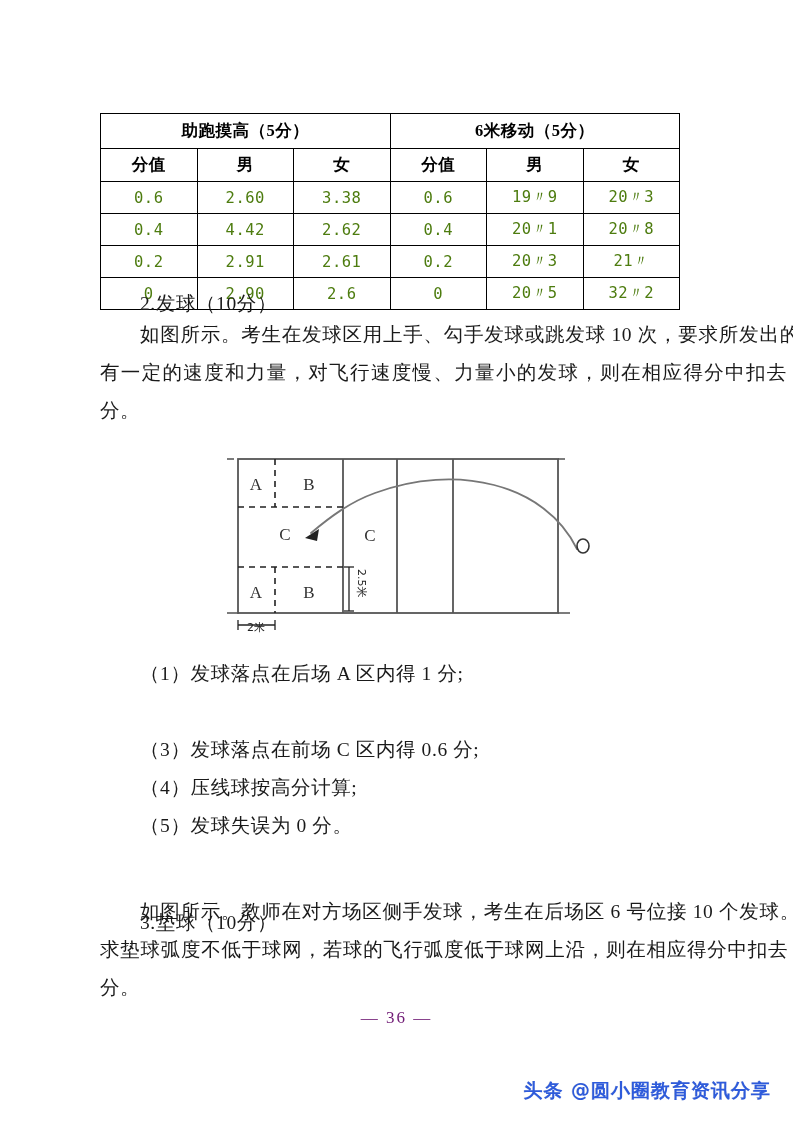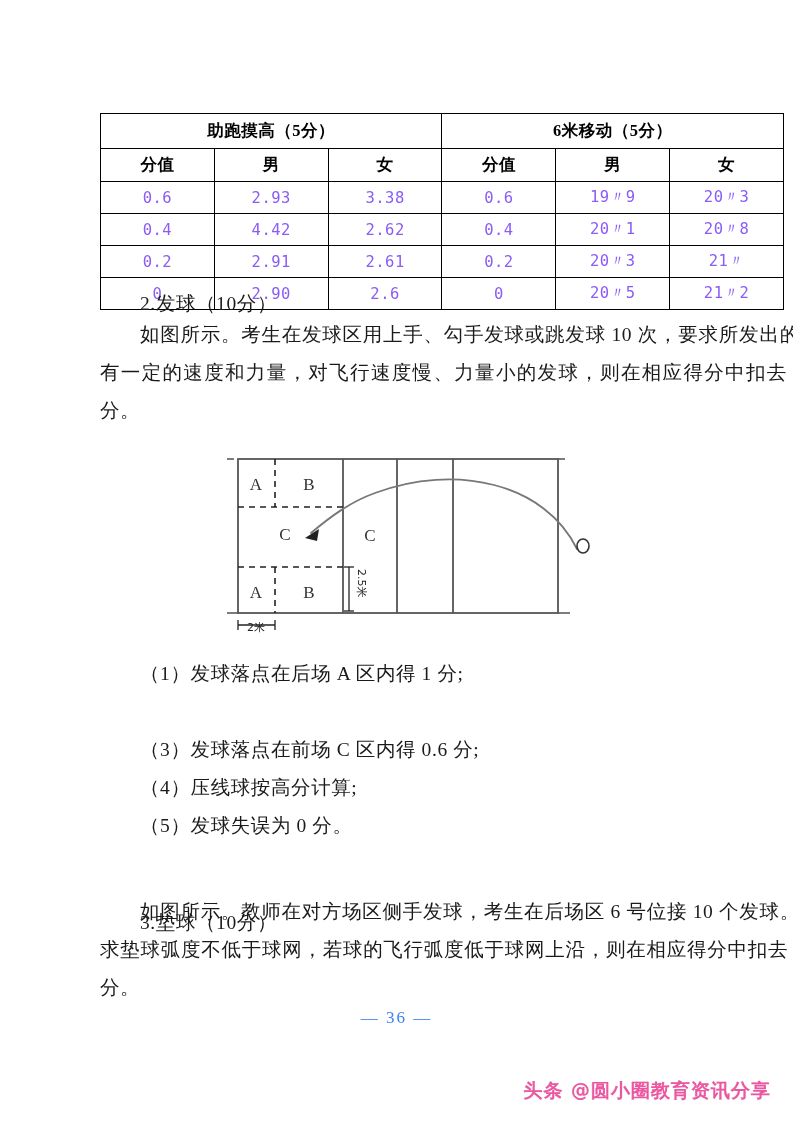--- a/index.html
+++ b/index.html
@@ -23,21 +23,21 @@
 
   
   .score-table-wrap {
     position: absolute;
     left: 100px;
     top: 113px;
     width: 600px;
   }
   table.score-table {
     border-collapse: collapse;
-    width: 684px;
+    width: 580px;
     table-layout: fixed;
     padding-left: 46px;
   }
   table.score-table td {
     border: 1px solid #000;
     text-align: center;
     vertical-align: middle;
     font-family: "Liberation Serif", "DejaVu Serif", serif;
   }
   table.score-table td.grouphdr {
@@ -50,21 +50,21 @@
     height: 30px;
     font-weight: bold;
     font-size: 16.5px;
     letter-spacing: 0.5px;
   }
   table.score-table td.cell {
     height: 29px;
     font-size: 15.5px;
     font-family: "DejaVu Sans Mono", monospace;
     letter-spacing: 0.5px;
-    color: #8b5cf6;
+    color: #4d7c0f;
   }
 
   
   .txt {
     position: absolute;
     left: 100px;
     width: 720px;
     font-size: 19.5px;
     line-height: 38px;
     letter-spacing: 0.6px;
@@ -86,32 +86,32 @@
 
   
   .pageno {
     position: absolute;
     left: 0;
     top: 1008px;
     width: 793px;
     text-align: center;
     font-size: 17px;
     letter-spacing: 2px;
-    color: #3b82f6;
+    color: #701a75;
   }
 
   
   .watermark {
     position: absolute;
     right: 22px;
     top: 1078px;
     font-family: "DejaVu Sans", "Liberation Sans", sans-serif;
     font-size: 19px;
     font-weight: bold;
-    color: #ec4899;
+    color: #1d4ed8;
     letter-spacing: 1px;
     text-shadow: 1px 1px 0 #ffffff, -0.5px -0.5px 0 #d8d8d8;
     opacity: 0.92;
     white-space: nowrap;
   }
 </style>
 </head>
 <body>
 
 <div class="page">
@@ -126,21 +126,21 @@
         <tr>
           <td class="colhdr">分值</td>
           <td class="colhdr">男</td>
           <td class="colhdr">女</td>
           <td class="colhdr">分值</td>
           <td class="colhdr">男</td>
           <td class="colhdr">女</td>
         </tr>
         <tr>
           <td class="cell">0.6</td>
-          <td class="cell">2.93</td>
+          <td class="cell">2.60</td>
           <td class="cell">3.38</td>
           <td class="cell">0.6</td>
           <td class="cell">19〃9</td>
           <td class="cell">20〃3</td>
         </tr>
         <tr>
           <td class="cell">0.4</td>
           <td class="cell">4.42</td>
           <td class="cell">2.62</td>
           <td class="cell">0.4</td>
@@ -154,21 +154,21 @@
           <td class="cell">0.2</td>
           <td class="cell">20〃3</td>
           <td class="cell">21〃</td>
         </tr>
         <tr>
           <td class="cell">0</td>
           <td class="cell">2.90</td>
           <td class="cell">2.6</td>
           <td class="cell">0</td>
           <td class="cell">20〃5</td>
-          <td class="cell">21〃2</td>
+          <td class="cell">32〃2</td>
         </tr>
       </tbody>
     </table>
   </div>
 
   <div class="txt indent2" style="top:285px;">2.发球（10分）</div>
   <div class="txt indent2" style="top:316px;">如图所示。考生在发球区用上手、勾手发球或跳发球 10 次，要求所发出的球有一定的速度和力量，对飞行速度慢、力量小的发球，则在相应得分中扣去 0.3 分。</div>
 
   <div class="diagram">
     <svg width="380" height="195" viewBox="0 0 380 195" xmlns="http://www.w3.org/2000/svg">

